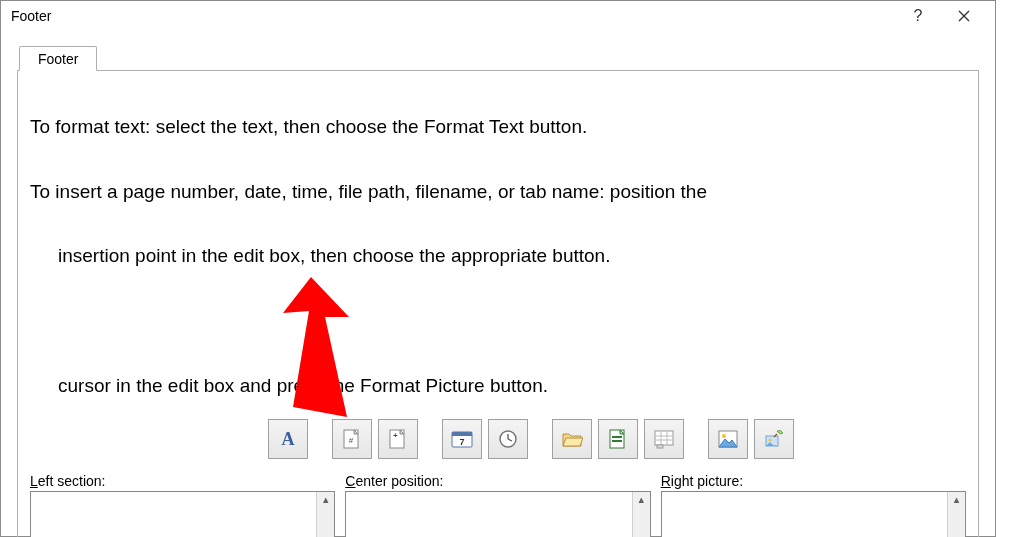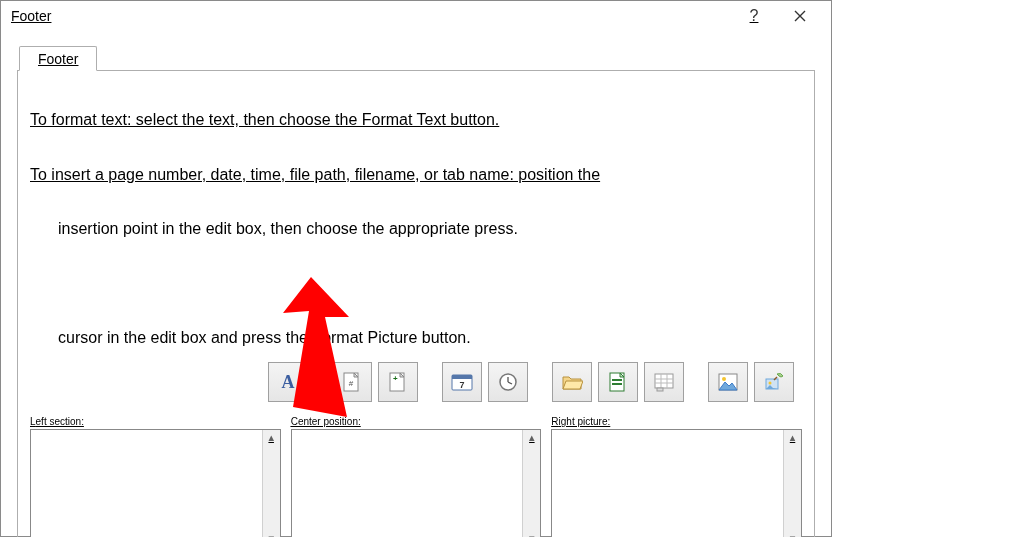--- a/index.html
+++ b/index.html
@@ -5,28 +5,27 @@
   * { box-sizing: border-box; }
   body {
     margin: 0;
     font-family: "Segoe UI", Tahoma, sans-serif;
     font-size: 14px;
     background: #fff;
     color: #000;
     overflow: hidden;
   }
   .window {
-    width: 832px;
+    width: 996px;
     height: 537px;
     border: 1px solid #8a8a8a;
     display: flex;
     flex-direction: column;
     background: #fff;
     position: relative;
-    text-decoration: underline;
   }
   .titlebar {
     height: 34px;
     display: flex;
     align-items: center;
     padding: 0 8px;
     font-size: 14px;
   }
   .titlebar .title { flex: 1; padding-left: 2px; }
   .titlebar .tb-btn {
@@ -62,24 +61,24 @@
   }
   .tabpanel {
     border: 1px solid #aeaeae;
     margin-top: -1px;
     flex: 1;
     padding: 8px 12px 12px 12px;
     display: flex;
     flex-direction: column;
   }
   .instructions {
-    font-size: 16px;
+    font-size: 19px;
     line-height: 1.7;
     white-space: pre-line;
-    margin-bottom: 3px;
+    margin-bottom: 9px;
   }
   .instructions .indent { padding-left: 28px; display:inline-block; }
   .toolbar {
     display: flex;
     gap: 6px;
     justify-content: flex-start;
     padding-left: 238px;
     margin: 8px 0 14px 0;
   }
   .tbtn {
@@ -94,21 +93,21 @@
   .sections {
     display: flex;
     gap: 10px;
   }
   .section {
     flex: 1;
     display: flex;
     flex-direction: column;
   }
   .section-label {
-    font-size: 10px;
+    font-size: 14px;
     margin-bottom: 2px;
   }
   .section-label .ul { text-decoration: underline; }
   .section-box {
     height: 118px;
     border: 1px solid #888;
     position: relative;
     background: #fff;
     display: flex;
   }
@@ -153,21 +152,21 @@
 
     <div class="tabstrip">
       <div class="tab">Footer</div>
     </div>
 
     <div class="tabpanel">
 
       <div class="instructions">
         <span>To format text:  select the text, then choose the Format Text button.</span><br>
         <span>To insert a page number, date, time, file path, filename, or tab name:  position the</span><br>
-        <span class="indent">insertion point in the edit box, then choose the appropriate press.</span><br>
+        <span class="indent">insertion point in the edit box, then choose the appropriate button.</span><br>
         <br>
         <span class="indent">cursor in the edit box and press the Format Picture button.</span>
       </div>
 
       <div class="toolbar">
         <div class="tbtn sep" title="Format Text">
           <svg width="22" height="20">
               <text x="11" y="16" text-anchor="middle" font-family="Georgia,serif" font-size="18" font-weight="bold" fill="#3b5ea0">A</text>
             </svg>
         </div>

